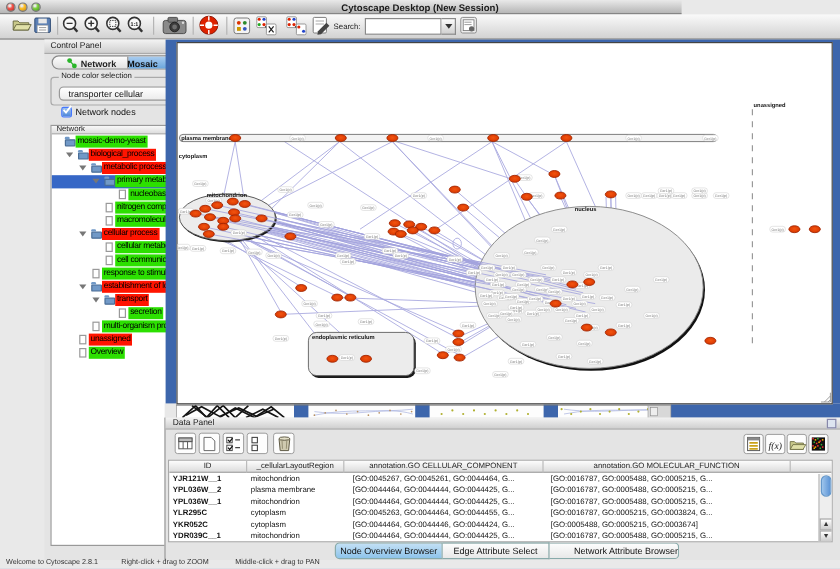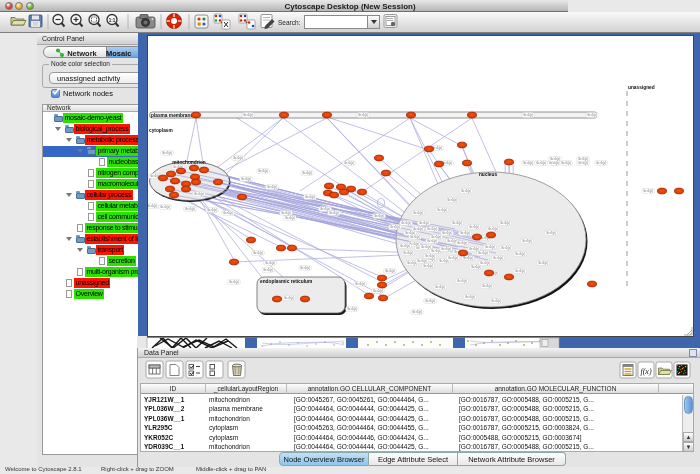--- a/index.html
+++ b/index.html
@@ -123,21 +123,21 @@
       <div class="abs" style="left:62px;top:1.5px;width:50px;text-align:left;font-size:7.5px;font-weight:bold;color:#111;">Mosaic</div>
       <div class="abs" style="left:117px;top:3px;width:0;height:0;border-top:3.5px solid transparent;border-bottom:3.5px solid transparent;border-left:5px solid #222;"></div>
     </div>
     <div class="abs" style="left:5px;top:31px;width:127px;height:24px;border:1px solid #aaa;border-radius:3px;"></div>
     <div class="abs" style="left:12px;top:26.5px;background:#e4e4e4;padding:0 2px;font-size:6.5px;color:#222;">Node color selection</div>
     <div class="abs" style="left:12px;top:39px;width:114px;height:12px;background:linear-gradient(#fff,#ececec);border:1px solid #999;border-radius:4px;"></div>
     <div class="abs" style="left:113px;top:39px;width:13px;height:12px;background:linear-gradient(#8ab4ec,#4a7fd0);border:1px solid #6a8abf;border-radius:0 4px 4px 0;"><svg width="13" height="12">
         <path d="M6 2.5 L8.2 4.8 L3.8 4.8 Z" fill="#fff"></path>
         <path d="M6 9.5 L3.8 7.2 L8.2 7.2 Z" fill="#fff"></path>
       </svg></div>
-    <div class="abs" style="left:20px;top:41px;font-size:7.5px;color:#111;">unassigned activity</div>
+    <div class="abs" style="left:20px;top:41px;font-size:7.5px;color:#111;">transporter cellular</div>
     <div class="abs" style="left:14px;top:56px;width:9px;height:9px;background:linear-gradient(#9cc2ee,#4c86d8);border:1px solid #47f;border-radius:2px;"></div>
     <svg width="11" height="11" style="position:absolute;left:14px;top:54px;">
       <path d="M2 4.5 l2 2.3 L8.2 1.2" stroke="#fff" stroke-width="1.5" fill="none"></path>
     </svg>
     <div class="abs" style="left:26px;top:56px;font-size:7.5px;color:#111;">Network nodes</div>
     <div class="abs" style="left:5px;top:71px;width:127px;height:351px;background:#fff;border:1px solid #999;overflow:hidden;">
       <div class="abs" style="left:0;top:0;width:126px;height:7px;background:linear-gradient(#f8f8f8,#ddd);border-bottom:1px solid #aaa;font-size:6.5px;color:#222;">
         <span style="position:absolute;left:4px;top:-1px;">Network</span>
         <span style="position:absolute;left:104px;top:-1px;">Nodes</span>
         <span style="position:absolute;left:97px;top:0;width:1px;height:7px;background:#bbb;"></span>
@@ -764,18 +764,18 @@
     </div>
     <div class="abs" style="left:541px;top:11px;width:11px;height:57px;background:#eee;border-left:1px solid #bbb;">
       <div class="abs" style="left:1px;top:1px;width:9px;height:18px;border-radius:5px;background:linear-gradient(90deg,#9ec5ec,#5b93d6);border:0.5px solid #69c;"></div>
       <div class="abs" style="left:0;top:37px;width:11px;height:10px;background:linear-gradient(#fff,#ccc);border:1px solid #aaa;font-size:6px;text-align:center;line-height:9px;color:#333;">▲</div>
       <div class="abs" style="left:0;top:47px;width:11px;height:10px;background:linear-gradient(#fff,#ccc);border:1px solid #aaa;font-size:6px;text-align:center;line-height:9px;color:#333;">▼</div>
     </div>
   </div>
 <div class="abs" style="left:279px;top:452px;width:290px;height:15px;font-size:7.5px;">
     <div class="abs" style="left:0;top:0;width:90px;height:14px;background:linear-gradient(#c3e0f5,#8ec4ea);border:1px solid #8aa;border-radius:4px 0 0 4px;text-align:center;line-height:13px;color:#111;">Node Overview Browser</div>
     <div class="abs" style="left:90px;top:0;width:89px;height:14px;background:linear-gradient(#fdfdfd,#e8e8e8);border:1px solid #8aa;border-left:none;text-align:center;line-height:13px;color:#111;">Edge Attribute Select</div>
-    <div class="abs" style="left:179px;top:0;width:108px;height:14px;background:linear-gradient(#fdfdfd,#e8e8e8);border:1px solid #8aa;border-left:none;border-radius:0 4px 4px 0;text-align:center;line-height:13px;color:#111;">Network Attribute Browser</div>
+    <div class="abs" style="left:179px;top:0;width:108px;height:14px;background:linear-gradient(#fdfdfd,#e8e8e8);border:1px solid #8aa;border-left:none;border-radius:0 4px 4px 0;text-align:right;line-height:13px;color:#111;">Network Attribute Browser</div>
   </div>
 <div class="abs" style="left:0;top:467px;width:700px;height:7px;background:#e9e9e9;font-size:6px;color:#333;">
     <span class="abs" style="left:5px;top:-1px;">Welcome to Cytoscape 2.8.1</span>
     <span class="abs" style="left:101px;top:-1px;">Right-click + drag to ZOOM</span>
     <span class="abs" style="left:196px;top:-1px;">Middle-click + drag to PAN</span>
   </div>
 </body></html>

